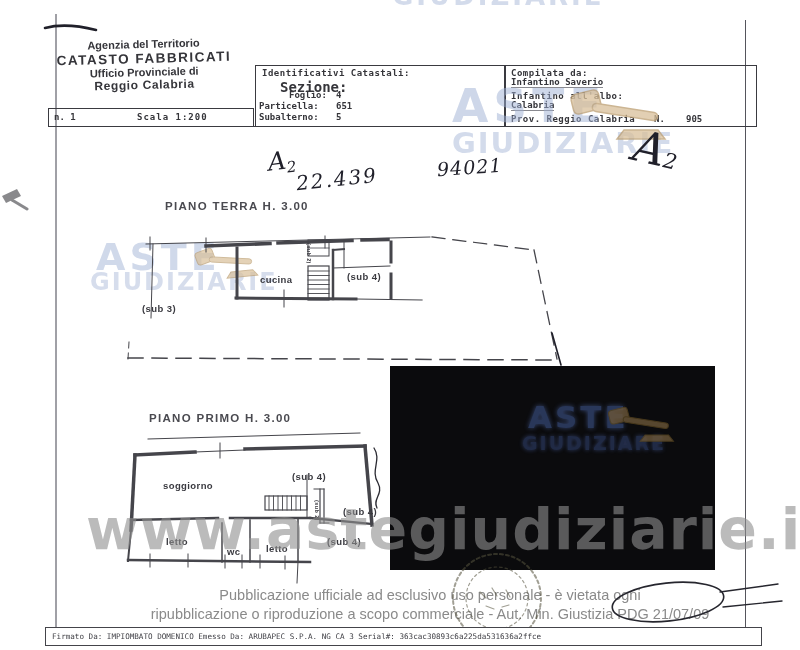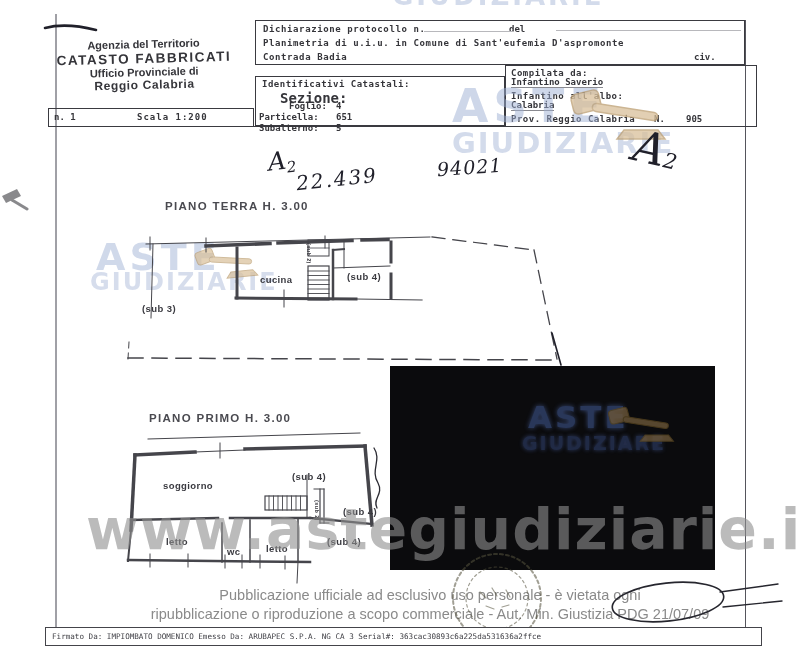--- a/index.html
+++ b/index.html
@@ -33,31 +33,22 @@
     <div style="font-size:13.5px;font-weight:bold;letter-spacing:1.5px;margin-top:1px;">CATASTO FABBRICATI</div>
     <div style="font-size:11px;font-weight:bold;">Ufficio Provinciale di</div>
     <div style="font-size:12px;font-weight:bold;letter-spacing:.6px;">Reggio Calabria</div>
   </div>
 
   <div class="abs" style="left:48px;top:108px;width:204px;height:17px;border:1.2px solid #3a3a40;text-align:center;">
     <span class="mono abs" style="left:5px;top:3px;font-size:9px;">n. 1</span>
     <span class="mono abs" style="left:88px;top:3px;font-size:9px;letter-spacing:1px;">Scala 1:200</span>
   </div>
 
-  <div class="abs" style="left:255px;top:20px;width:490px;height:45px;border:1.2px solid #3a3a40;box-sizing:border-box;">
-    <span class="mono abs" style="left:7px;top:3px;font-size:9px;letter-spacing:.6px;">Dichiarazione protocollo n.</span>
-    <span class="mono abs" style="left:253px;top:3px;font-size:9px;">del</span>
-    <div class="abs formdash" style="left:168px;top:10px;width:90px;"></div>
-    <div class="abs formdash" style="left:300px;top:9px;width:185px;"></div>
-    <span class="mono abs" style="left:7px;top:17px;font-size:9px;letter-spacing:.6px;">Planimetria di u.i.u. in Comune di Sant'eufemia D'aspromonte</span>
-    <span class="mono abs" style="left:7px;top:31px;font-size:9px;letter-spacing:.6px;">Contrada Badia</span>
-    <span class="mono abs" style="left:438px;top:31px;font-size:9px;">civ.</span>
-  </div>
-
-  <div class="abs" style="left:255px;top:76px;width:250px;height:50px;border:1.2px solid #3a3a40;box-sizing:border-box;">
+
+  <div class="abs" style="left:255px;top:65px;width:250px;height:62px;border:1.2px solid #3a3a40;box-sizing:border-box;">
     <span class="mono abs" style="left:6px;top:2px;font-size:9px;letter-spacing:.5px;">Identificativi Catastali:</span>
     <span class="mono abs" style="left:24px;top:13px;font-size:14px;">Sezione:</span>
     <span class="mono abs" style="left:80px;top:13px;font-size:9px;"></span>
     <span class="mono abs" style="left:33px;top:24px;font-size:9px;">Foglio:</span>
     <span class="mono abs" style="left:80px;top:24px;font-size:9px;">4</span>
     <span class="mono abs" style="left:3px;top:35px;font-size:9px;">Particella:</span>
     <span class="mono abs" style="left:80px;top:35px;font-size:9px;">651</span>
     <span class="mono abs" style="left:3px;top:46px;font-size:9px;">Subalterno:</span>
     <span class="mono abs" style="left:80px;top:46px;font-size:9px;">5</span>
   </div>

